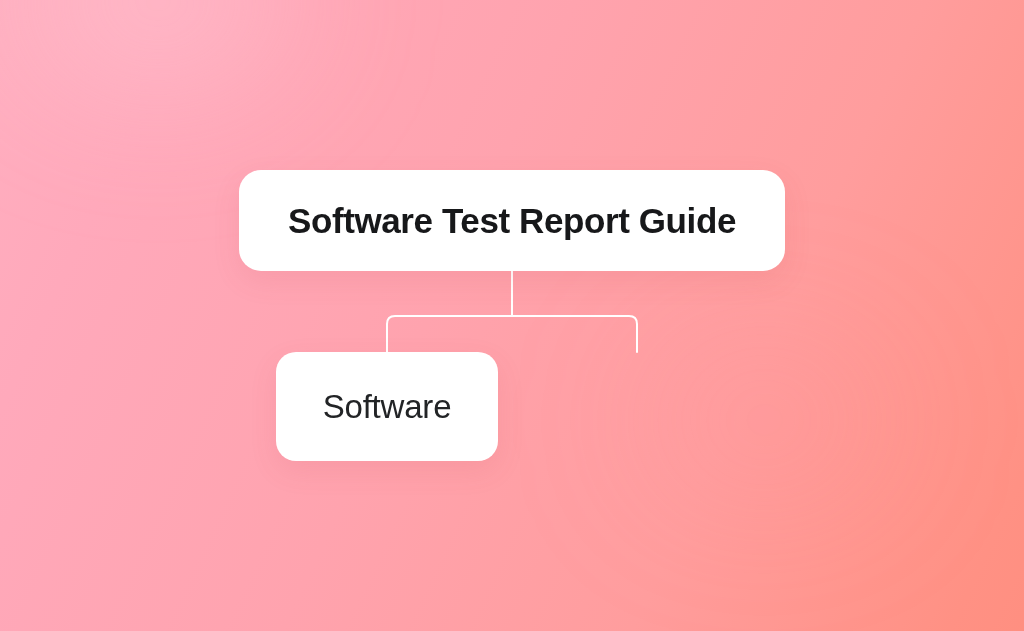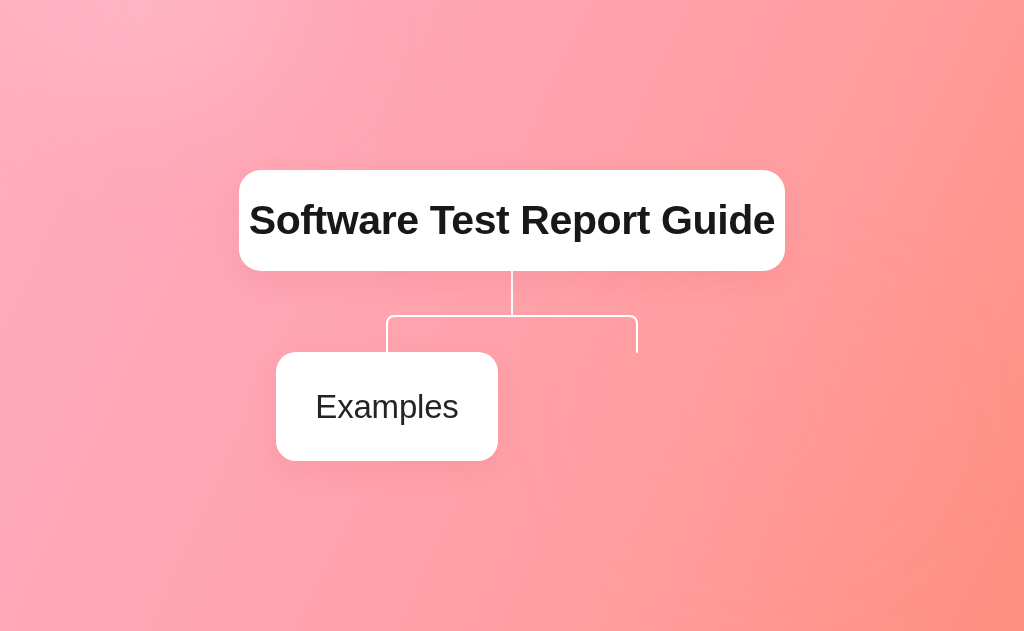--- a/index.html
+++ b/index.html
@@ -89,21 +89,21 @@
 
   .node-root {
     left: 239px;
     top: 170px;
     width: 546px;
     height: 101px;
     border-radius: 22px;
   }
 
   .node-root .node-label {
-    font-size: 41px;
+    font-size: 35px;
     font-weight: 700;
     color: #17181a;
     letter-spacing: -0.4px;
     white-space: nowrap;
   }
 
   .node-child {
     top: 352px;
     height: 109px;
   }
@@ -140,18 +140,18 @@
     <svg class="connectors" viewBox="0 0 1024 631">
       <path d="M 512 271 L 512 316" fill="none" stroke="#FFFFFF" stroke-width="2" stroke-linecap="round"></path>
       <path d="M 387 352 L 387 324 Q 387 316 395 316 L 629 316 Q 637 316 637 324 L 637 352" fill="none" stroke="#FFFFFF" stroke-width="2" stroke-linecap="round" stroke-linejoin="round"></path>
     </svg>
 
     <div class="node node-root">
       <span class="node-label">Software Test Report Guide</span>
     </div>
 
     <div class="node node-child node-structure">
-      <span class="node-label">Examples</span>
+      <span class="node-label">Software</span>
     </div>
 
 
   </div>
 </div>
 
 </body></html>

